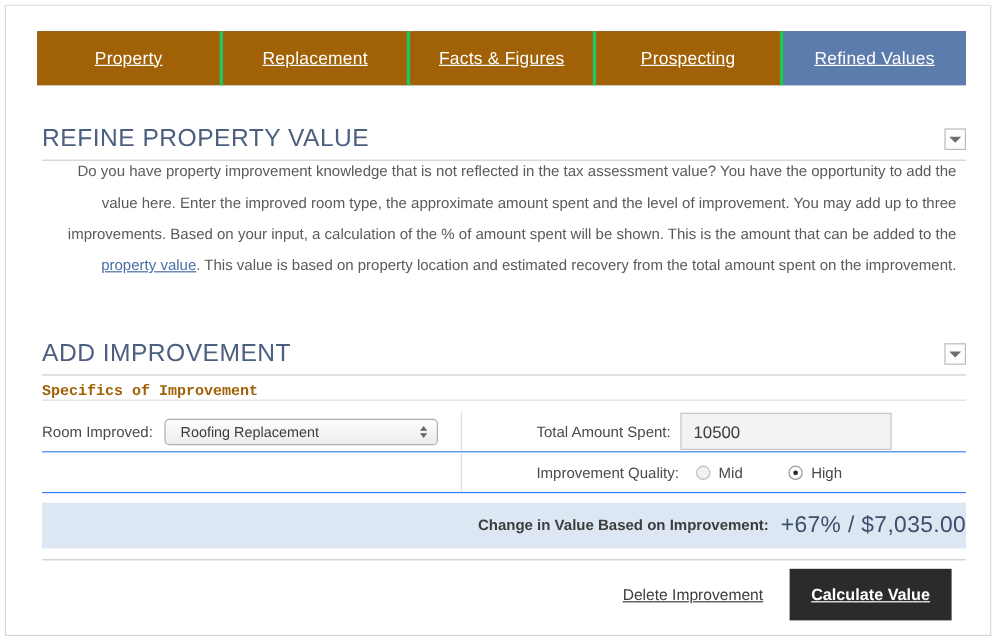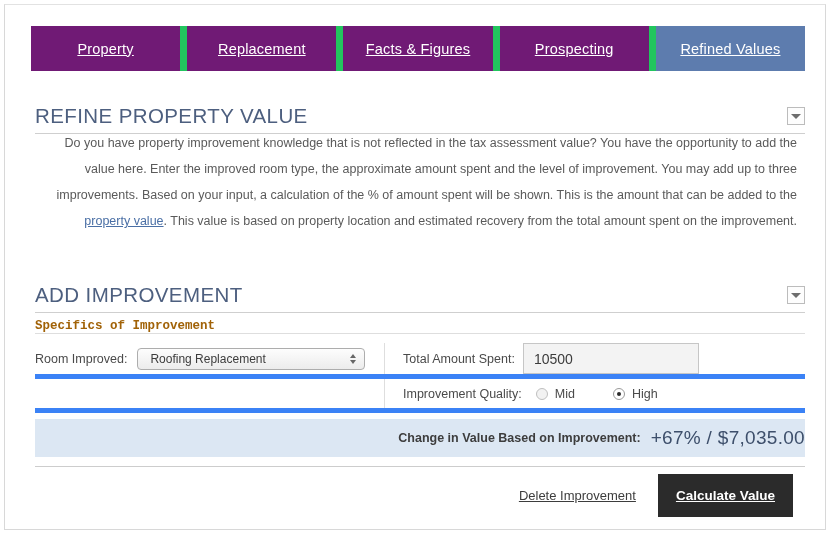--- a/index.html
+++ b/index.html
@@ -24,22 +24,22 @@
     left: 26px; top: 21px;
     width: 774px; height: 45px;
     display: flex;
     background: #4d5f7f;
   }
   .tab {
     flex: 1 1 0;
     display: flex;
     align-items: center;
     justify-content: center;
-    background: #701a75;
-    border-right: 7px solid #22c55e;
+    background: #a16207;
+    border-right: 3px solid #22c55e;
     cursor: pointer;
   }
   .tab:last-child { border-right: none; }
   .tab.active { background: #5d7cae; }
   .tab-label {
     color: #ffffff;
     font-size: 14.5px;
     text-decoration: underline;
     letter-spacing: .2px;
     white-space: nowrap;
@@ -102,22 +102,23 @@
     font-family: Liberation Mono, monospace;
   }
   
   .form-grid {
     position: absolute;
     left: 30px; top: 338px;
     width: 770px;
   }
   .frow {
     display: flex;
-    border-bottom: 5px solid #3b82f6;
+    border-bottom: 1px solid #3b82f6;
     min-height: 34px;
+    gap: 44px;
   }
   .fcell-left {
     width: 350px;
     display: flex;
     align-items: center;
     padding-left: 0px;
     border-right: 1px solid #dedede;
   }
   .fcell-right {
     flex: 1;

